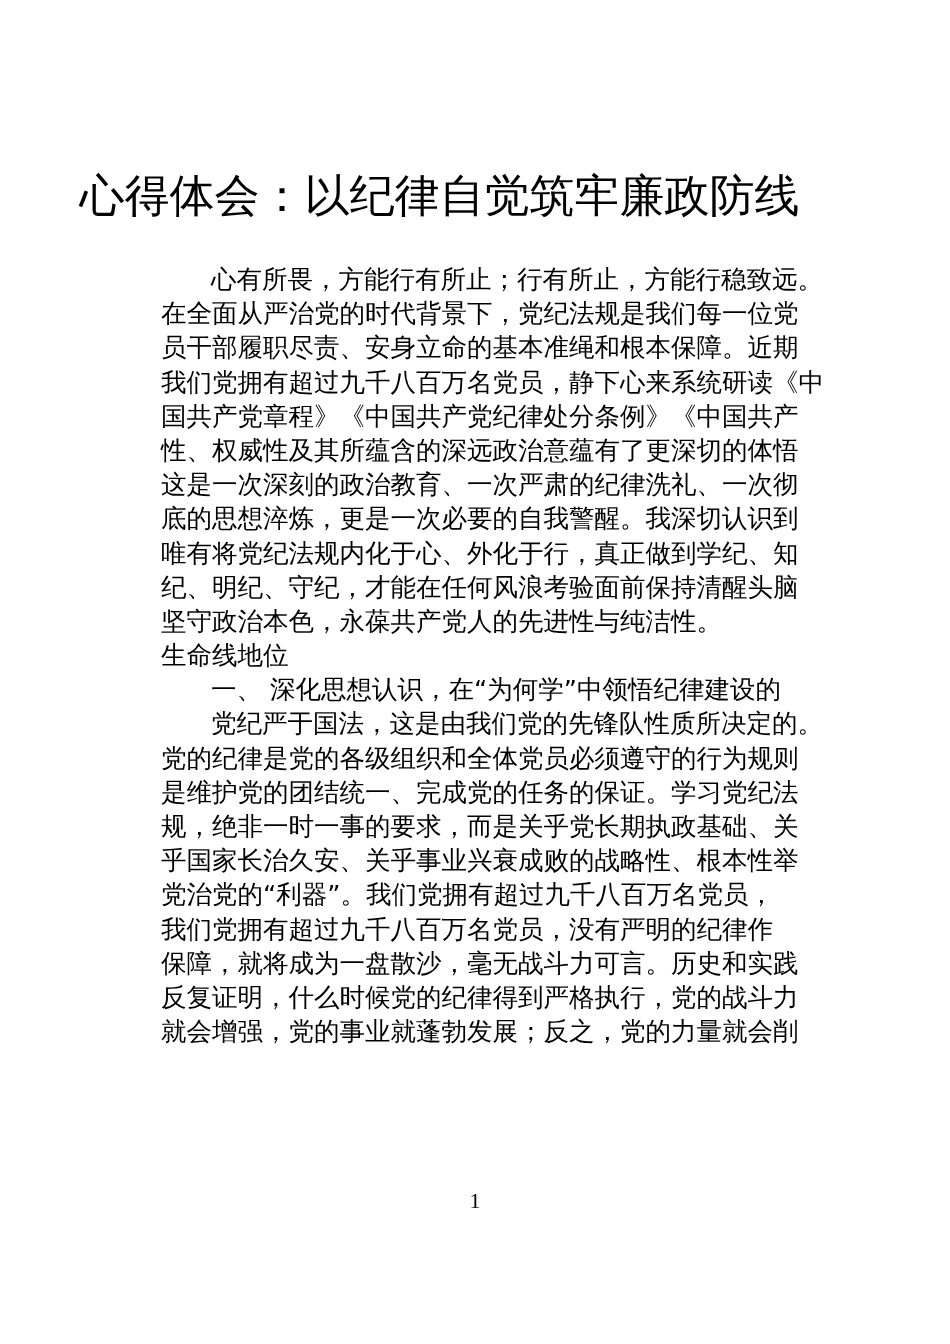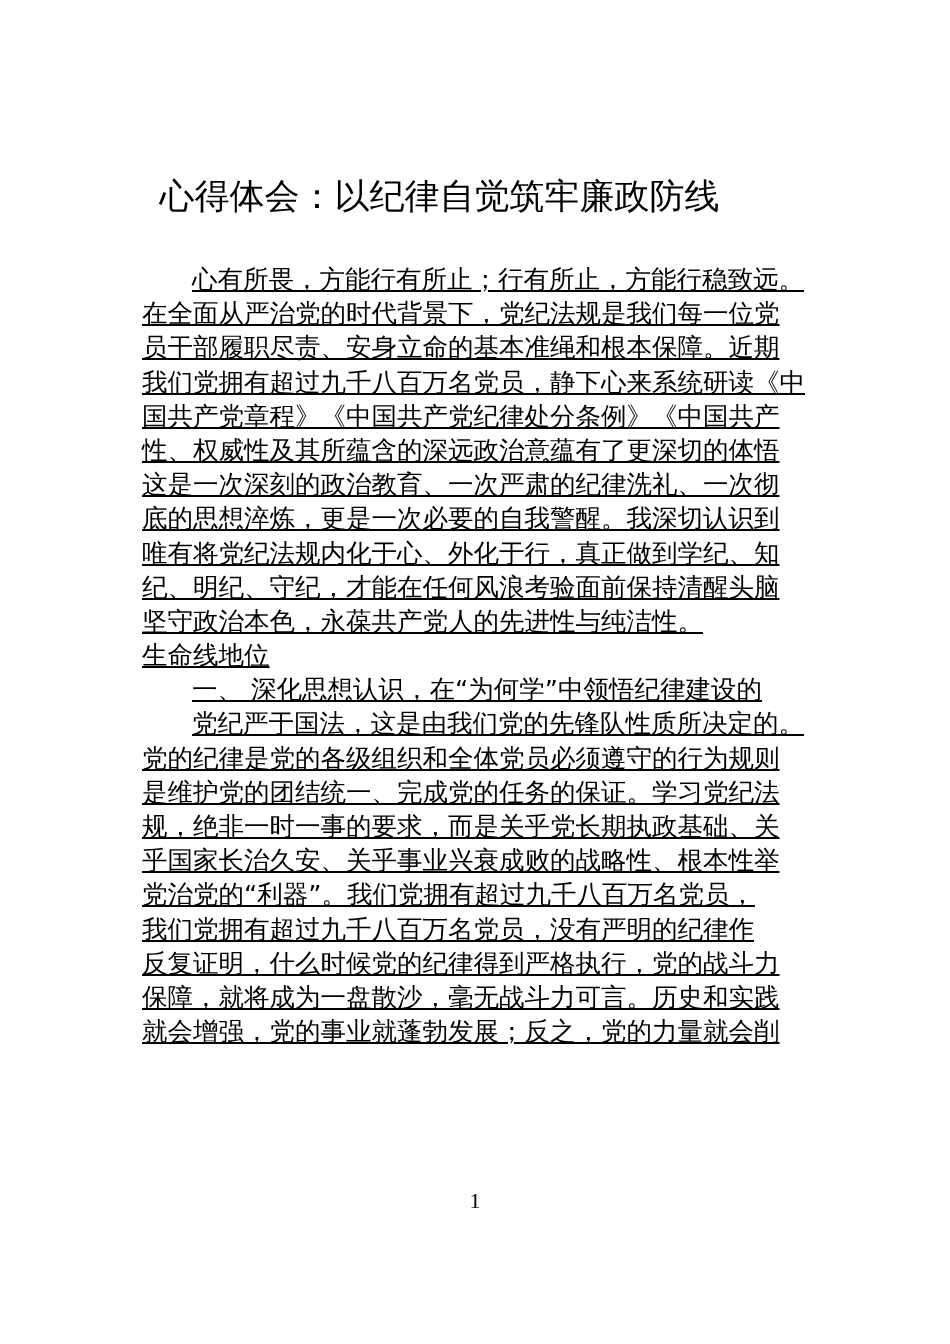--- a/index.html
+++ b/index.html
@@ -1,20 +1,20 @@
 <!DOCTYPE html>
 <html><head>
   <meta charset="utf-8">
   <style>
     html, body { margin: 0; padding: 0; background: #ffffff; }
     body { width: 950px; height: 1344px; position: relative; overflow: hidden;
            font-family: "DejaVu Sans", "Liberation Sans", sans-serif; color: #000; }
     .title { position: absolute; top: 172px; left: 0; width: 879px; text-align: center;
-             font-size: 35px; line-height: 48px; letter-spacing: 0px; }
-    .body { position: absolute; top: 262px; left: 142px; width: 662px; text-decoration: underline; }
+             font-size: 45px; line-height: 48px; letter-spacing: 0px; }
+    .body { position: absolute; top: 262px; left: 161px; width: 662px; }
     .line { height: 34.2px; line-height: 34.2px; font-size: 25.5px; white-space: nowrap;
             letter-spacing: 0px; }
     .indent { padding-left: 50px; }
     .heading-indent { padding-left: 50px; }
     .page-num { position: absolute; top: 1188px; left: 0; width: 950px; text-align: center;
                 font-family: "Liberation Serif", "DejaVu Serif", serif; font-size: 22px; }
   </style>
 </head>
 <body>
 
@@ -34,18 +34,18 @@
   <div class="line">坚守政治本色，永葆共产党人的先进性与纯洁性。</div>
   <div class="line">生命线地位</div>
   <div class="line heading-indent">一、 深化思想认识，在“为何学”中领悟纪律建设的</div>
   <div class="line indent">党纪严于国法，这是由我们党的先锋队性质所决定的。</div>
   <div class="line">党的纪律是党的各级组织和全体党员必须遵守的行为规则</div>
   <div class="line">是维护党的团结统一、完成党的任务的保证。学习党纪法</div>
   <div class="line">规，绝非一时一事的要求，而是关乎党长期执政基础、关</div>
   <div class="line">乎国家长治久安、关乎事业兴衰成败的战略性、根本性举</div>
   <div class="line">党治党的“利器”。我们党拥有超过九千八百万名党员，</div>
   <div class="line">我们党拥有超过九千八百万名党员，没有严明的纪律作</div>
+  <div class="line">保障，就将成为一盘散沙，毫无战斗力可言。历史和实践</div>
   <div class="line">反复证明，什么时候党的纪律得到严格执行，党的战斗力</div>
-  <div class="line">保障，就将成为一盘散沙，毫无战斗力可言。历史和实践</div>
   <div class="line">就会增强，党的事业就蓬勃发展；反之，党的力量就会削</div>
 </div>
 
 <div class="page-num">1</div>
 
 </body></html>

